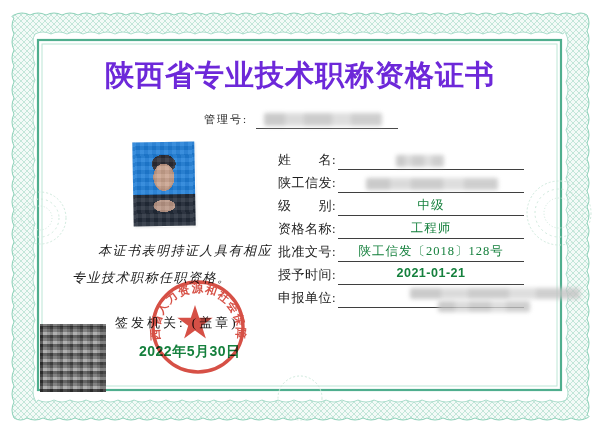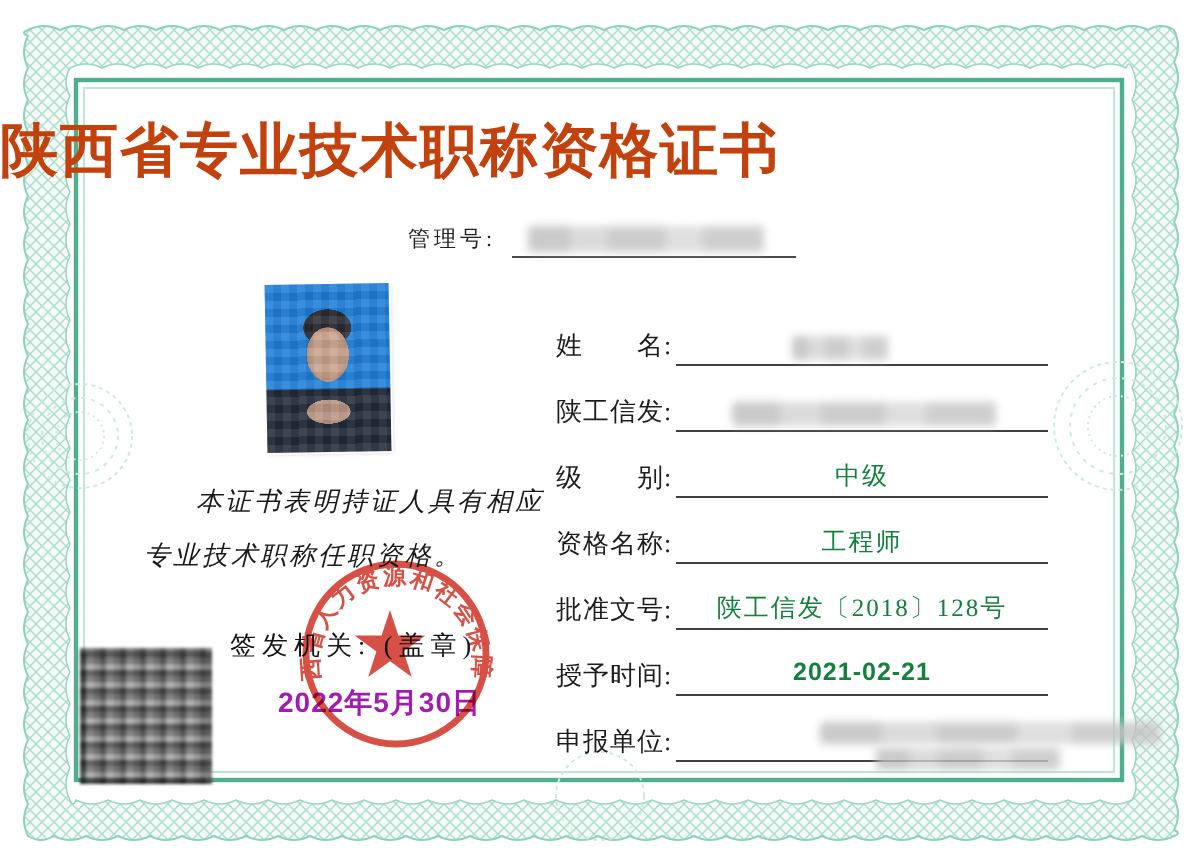--- a/index.html
+++ b/index.html
@@ -5,23 +5,23 @@
   html,body{margin:0;padding:0;}
   body{
     width:600px;height:428px;background:#ffffff;overflow:hidden;
     font-family:"Liberation Serif","DejaVu Serif",serif;
     -webkit-font-smoothing:antialiased;
   }
   .cert{position:relative;width:600px;height:428px;background:#fff;}
   .cert svg.frame{position:absolute;left:0;top:0;}
 
   .title{
-    position:absolute;left:0;top:56px;width:100%;
+    position:absolute;left:0;top:56px;width:100%;text-align:center;
     font-family:"Liberation Sans","DejaVu Sans",sans-serif;
-    font-weight:bold;font-size:29px;letter-spacing:1px;color:#c2410c;
+    font-weight:bold;font-size:29px;letter-spacing:1px;color:#6d28d9;
   }
 
   .mgmt{position:absolute;left:204px;top:108px;display:flex;align-items:flex-end;}
   .mgmt .lbl{font-size:11px;color:#222;letter-spacing:2px;padding-bottom:2px;}
   .mgmt .line{position:relative;width:142px;height:20px;margin-left:8px;border-bottom:1.6px solid #4a4a4a;}
   .blur{
     background:linear-gradient(90deg,#bdbdbd 0 18%,#d2d2d2 18% 34%,#c0c0c0 34% 58%,#d6d6d6 58% 74%,#c3c3c3 74% 100%);
     filter:blur(2px);opacity:.8;border-radius:2px;
   }
   .mgmt .blur{position:absolute;left:8px;bottom:2px;width:118px;height:13px;}
@@ -44,21 +44,21 @@
   }
 
   .statement{
     position:absolute;left:72px;top:238px;width:214px;
     font-size:13px;line-height:2.05;letter-spacing:1.5px;color:#1a1a1a;
     text-indent:26px;
     font-style:italic;
   }
 
   .fields{position:absolute;left:278px;top:150px;width:246px;}
-  .frow{position:relative;display:flex;align-items:flex-end;height:20px;margin-bottom:3px;margin-top:13px;}
+  .frow{position:relative;display:flex;align-items:flex-end;height:20px;margin-bottom:3px;}
   .frow .flbl{flex:none;width:60px;font-size:13px;color:#1d1d1d;letter-spacing:.5px;padding-bottom:1px;white-space:nowrap;}
   .frow .fline{
     position:relative;flex:1;text-align:center;border-bottom:1.6px solid #3f3f3f;
     font-size:12.5px;color:#15803d;padding-bottom:1px;letter-spacing:1px;min-height:17px;
   }
   .frow.sans .fline{font-family:"Liberation Sans","DejaVu Sans",sans-serif;font-weight:bold;font-size:12.5px;letter-spacing:.5px;}
   .fline .blur{position:absolute;bottom:2px;height:12px;}
   .frow.r0 .blur{left:58px;width:48px;}
   .frow.r1 .blur{left:28px;width:132px;}
   .frow.r7 .blur.a{left:72px;bottom:8px;width:170px;height:11px;}
@@ -69,21 +69,21 @@
     background:
       repeating-linear-gradient(0deg, rgba(40,40,40,.5) 0 3px, rgba(190,190,190,.4) 3px 6px, rgba(90,90,90,.45) 6px 9px),
       repeating-linear-gradient(90deg, rgba(30,30,30,.5) 0 3px, rgba(200,200,200,.35) 3px 7px, rgba(110,110,110,.4) 7px 10px),
       #8e8e8e;
     filter:blur(.7px) contrast(1.05);
     box-shadow:inset 0 0 0 3px rgba(0,0,0,.25);
   }
 
   .issuer{position:absolute;left:115px;top:314px;font-size:13px;color:#161616;letter-spacing:3px;white-space:nowrap;}
   .issue-date{
-    position:absolute;left:139px;top:343px;font-size:14px;color:#a21caf;
+    position:absolute;left:139px;top:343px;font-size:14px;color:#15803d;
     font-family:"Liberation Sans","DejaVu Sans",sans-serif;font-weight:bold;letter-spacing:.5px;
   }
 
   .seal{position:absolute;left:143px;top:272px;width:110px;height:110px;mix-blend-mode:multiply;opacity:.88;}
 </style>
 </head>
 <body>
 
 <div class="cert">
 
@@ -146,21 +146,21 @@
     <div class="frow">
       <span class="flbl">资格名称:</span>
       <span class="fline">工程师</span>
     </div>
     <div class="frow">
       <span class="flbl">批准文号:</span>
       <span class="fline">陕工信发〔2018〕128号</span>
     </div>
     <div class="frow sans">
       <span class="flbl">授予时间:</span>
-      <span class="fline">2021-02-21</span>
+      <span class="fline">2021-01-21</span>
     </div>
     <div class="frow r7">
       <span class="flbl">申报单位:</span>
       <span class="fline">
         <span class="blur a"></span>
         <span class="blur b"></span>
       </span>
     </div>
   </div>
 

